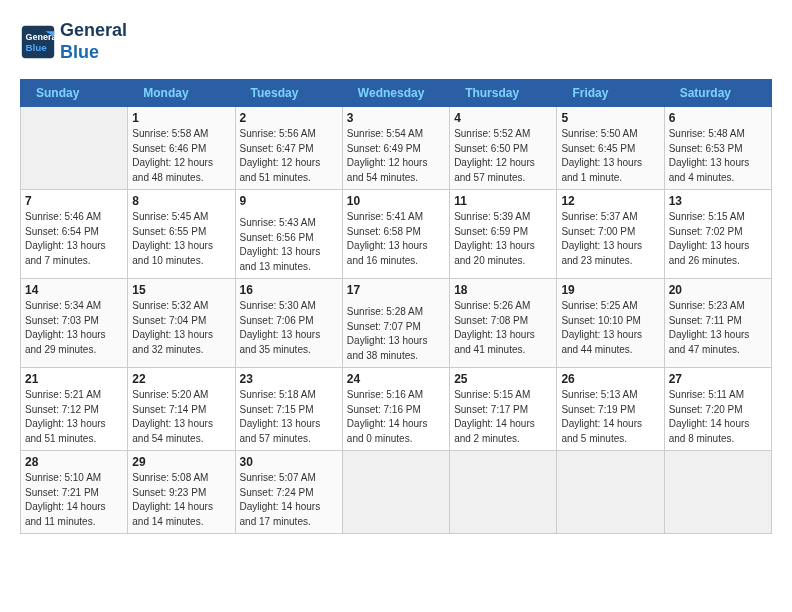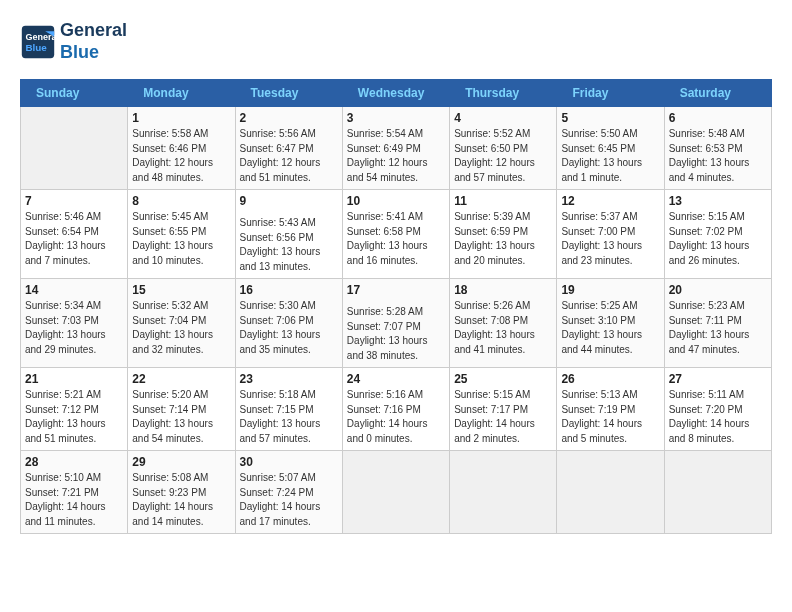--- a/index.html
+++ b/index.html
@@ -240,21 +240,21 @@
         <td>
           <span class="day-num">18</span>
           <div class="day-info" style="white-space: pre-line;">Sunrise: 5:26 AM
 Sunset: 7:08 PM
 Daylight: 13 hours
 and 41 minutes.</div>
         </td>
         <td>
           <span class="day-num">19</span>
           <div class="day-info" style="white-space: pre-line;">Sunrise: 5:25 AM
-Sunset: 3:10 PM
+Sunset: 10:10 PM
 Daylight: 13 hours
 and 44 minutes.</div>
         </td>
         <td>
           <span class="day-num">20</span>
           <div class="day-info" style="white-space: pre-line;">Sunrise: 5:23 AM
 Sunset: 7:11 PM
 Daylight: 13 hours
 and 47 minutes.</div>
         </td>

